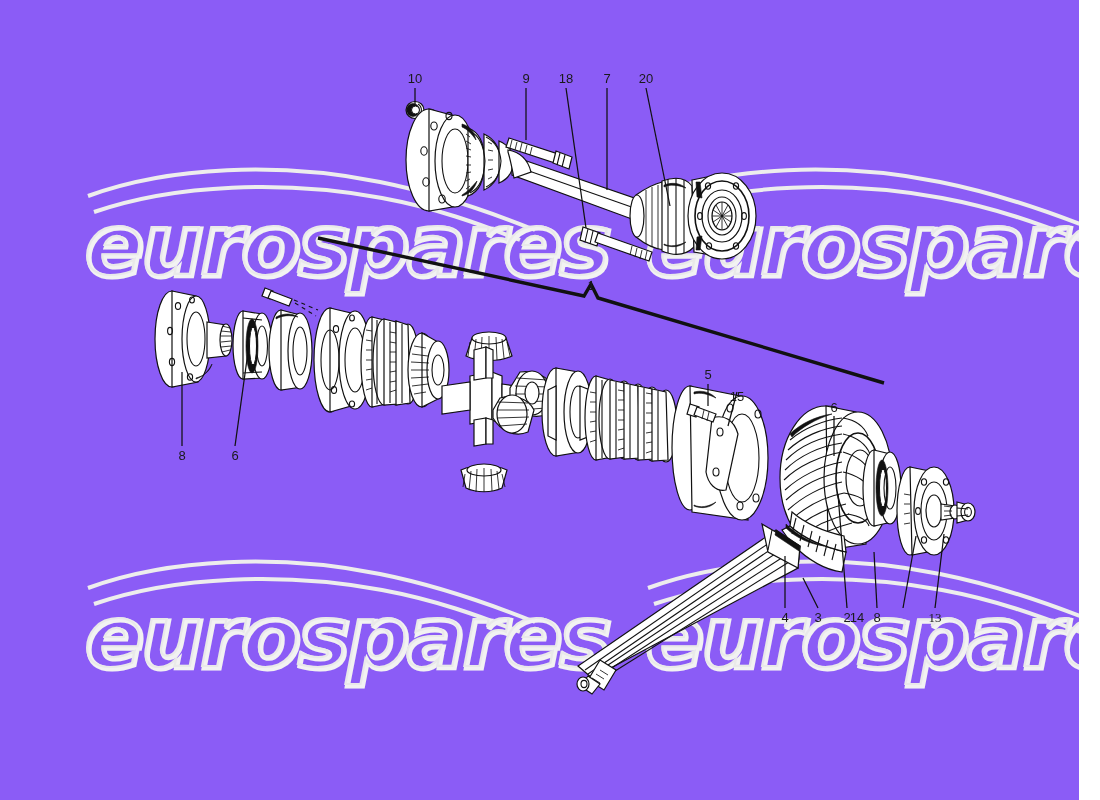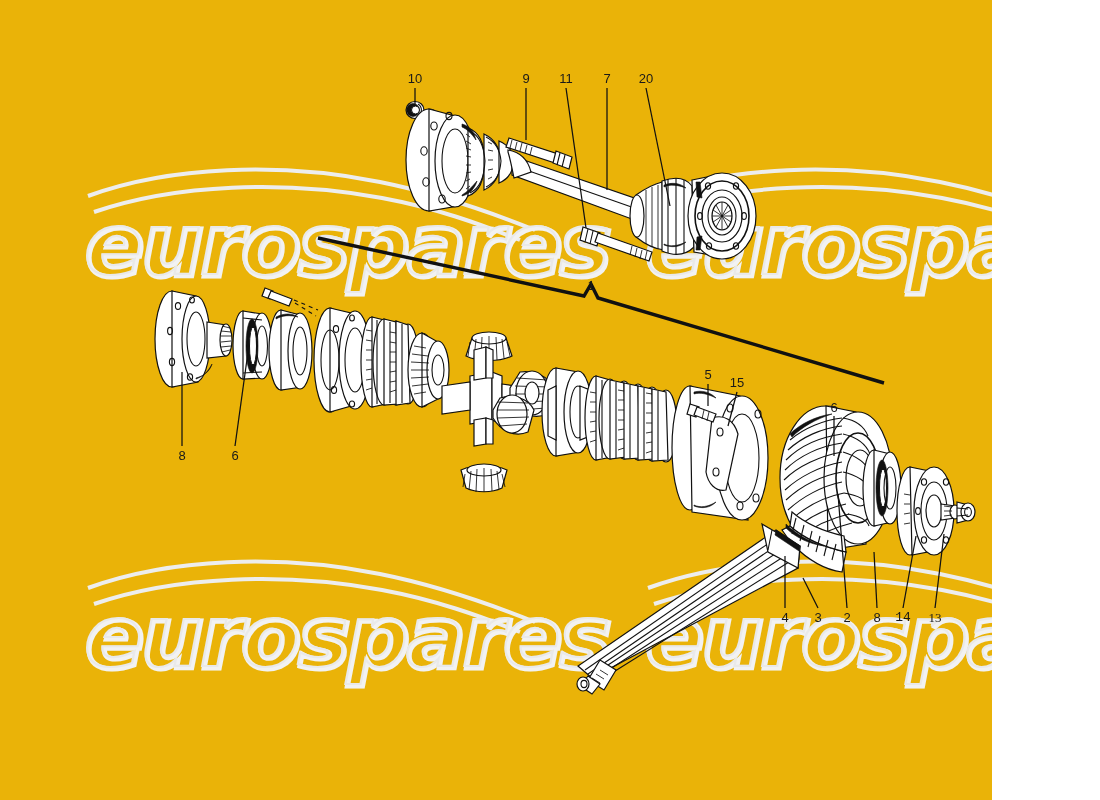--- a/index.html
+++ b/index.html
@@ -5,23 +5,23 @@
   html, body {
     margin: 0;
     padding: 0;
     background: #ffffff;
   }
   body {
     font-family: "Liberation Sans", sans-serif;
   }
   #page {
     position: relative;
-    width: 992px;
+    width: 1079px;
     height: 800px;
-    background: #eab308;
+    background: #8b5cf6;
     overflow: hidden;
   }
   #watermarks, #diagram, #callouts {
     position: absolute;
     left: 0;
     top: 0;
     width: 1100px;
     height: 800px;
   }
   #watermarks { z-index: 1; }
@@ -510,30 +510,30 @@
       <path class="leader" d="M 847 608 L 838 494"></path>
       <path class="leader" d="M 877 608 L 874 552"></path>
       <path class="leader" d="M 903 608 L 916 536"></path>
       <path class="leader" d="M 935 608 L 944 534"></path>
     </g>
   </svg>
 
   <div id="callouts">
     <span class="callout-num" style="left:415px; top:78px;">10</span>
     <span class="callout-num" style="left:526px; top:78px;">9</span>
-    <span class="callout-num" style="left:566px; top:78px;">11</span>
+    <span class="callout-num" style="left:566px; top:78px;">18</span>
     <span class="callout-num" style="left:607px; top:78px;">7</span>
     <span class="callout-num" style="left:646px; top:78px;">20</span>
     <span class="callout-num" style="left:591px; top:285px;">1</span>
     <span class="callout-num" style="left:182px; top:455px;">8</span>
     <span class="callout-num" style="left:235px; top:455px;">6</span>
     <span class="callout-num" style="left:708px; top:374px;">5</span>
-    <span class="callout-num" style="left:737px; top:382px;">15</span>
+    <span class="callout-num" style="left:737px; top:396px;">15</span>
     <span class="callout-num" style="left:834px; top:407px;">6</span>
     <span class="callout-num" style="left:785px; top:617px;">4</span>
     <span class="callout-num" style="left:818px; top:617px;">3</span>
     <span class="callout-num" style="left:847px; top:617px;">2</span>
     <span class="callout-num" style="left:877px; top:617px;">8</span>
-    <span class="callout-num" style="left:903px; top:617px;font-family:Liberation Mono, monospace;">14</span>
+    <span class="callout-num" style="left:857px; top:617px;">14</span>
     <span class="callout-num" style="left:935px; top:617px;font-family:Liberation Serif, serif;">13</span>
   </div>
 
 </div>
 
 </body></html>

